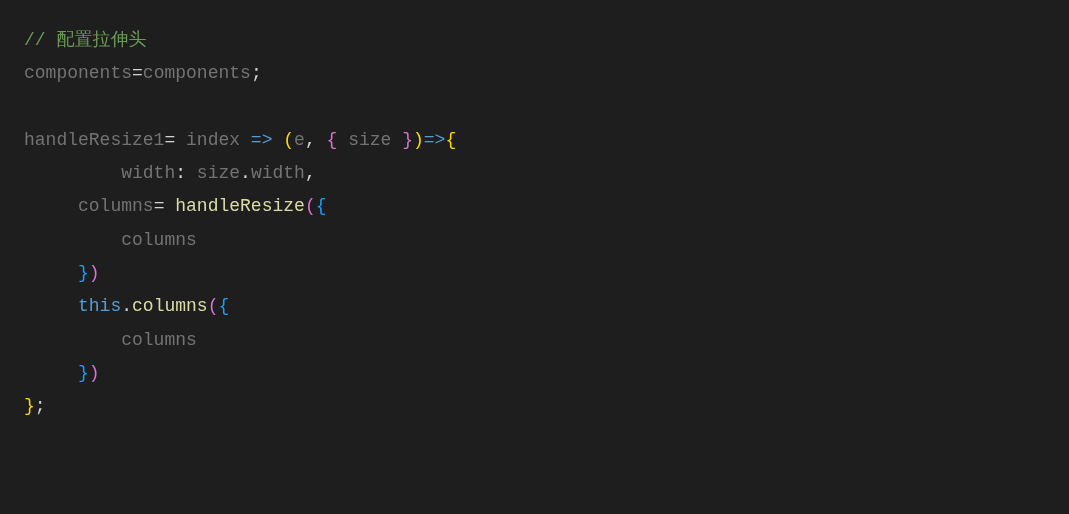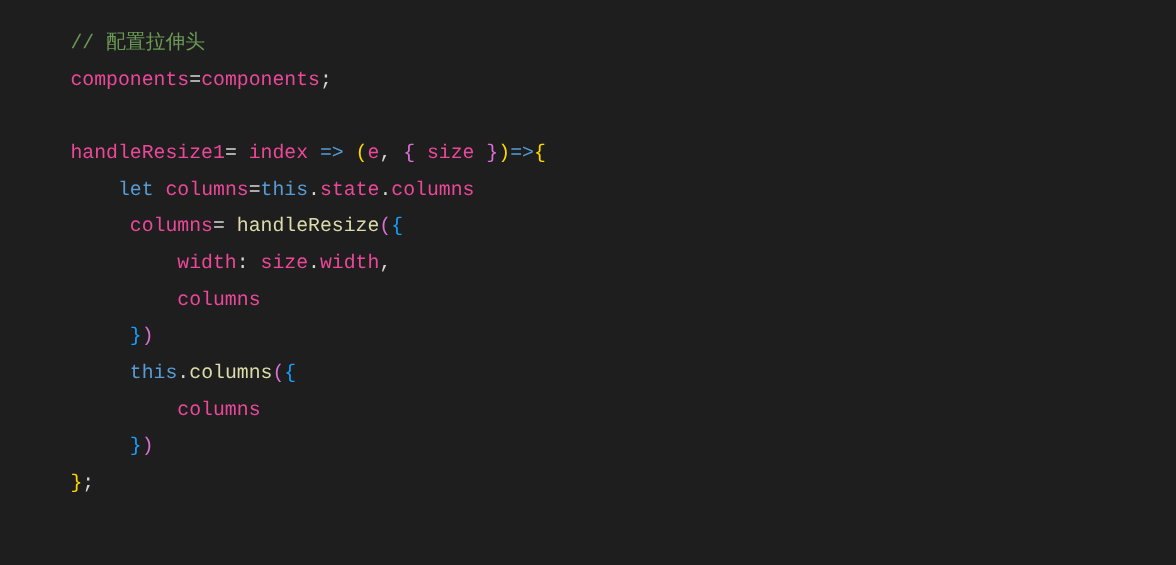--- a/index.html
+++ b/index.html
@@ -9,50 +9,49 @@
     }
     body {
       background: #1e1e1e;
       font-family: 'Consolas', 'Courier New', monospace;
       font-size: 18px;
       line-height: 1.85;
       padding: 24px 0;
       color: #d4d4d4;
     }
     .code-container {
-      padding-left: 64px;
+      padding-left: 24px;
       position: relative;
     }
     .line {
       white-space: pre;
       position: relative;
     }
     .comment { color: #6a9955; }
-    .variable { color: #ec4899; }
+    .variable { color: #737373; }
     .operator { color: #d4d4d4; }
     .punctuation { color: #d4d4d4; }
     .keyword-let { color: #569cd6; }
     .keyword-this { color: #569cd6; }
     .function-name { color: #dcdcaa; }
     .arrow { color: #569cd6; }
     .brace-yellow { color: #ffd700; }
     .brace-purple { color: #da70d6; }
     .brace-blue { color: #179fff; }
     .semi { color: #d4d4d4; }
   </style>
 </head>
 <body>
 
 <div class="code-container">
   <div class="line"><span class="comment">// 配置拉伸头</span></div>
   <div class="line"><span class="variable">components</span><span class="operator">=</span><span class="variable">components</span><span class="semi">;</span></div>
   <div class="line">&nbsp;</div>
   <div class="line"><span class="variable">handleResize1</span><span class="operator">= </span><span class="variable">index</span><span class="arrow"> =&gt; </span><span class="brace-yellow">(</span><span class="variable">e</span><span class="punctuation">, </span><span class="brace-purple">{ </span><span class="variable">size</span><span class="brace-purple"> }</span><span class="brace-yellow">)</span><span class="arrow">=&gt;</span><span class="brace-yellow">{</span></div>
-  <div class="line">    <span class="keyword-let">let</span><span> </span><span class="variable">columns</span><span class="operator">=</span><span class="keyword-this">this</span><span class="punctuation">.</span><span class="variable">state</span><span class="punctuation">.</span><span class="variable">columns</span></div>
+  <div class="line">         <span class="variable">width</span><span class="punctuation">: </span><span class="variable">size</span><span class="punctuation">.</span><span class="variable">width</span><span class="punctuation">,</span></div>
   <div class="line">     <span class="variable">columns</span><span class="operator">= </span><span class="function-name">handleResize</span><span class="brace-purple">(</span><span class="brace-blue">{</span></div>
-  <div class="line">         <span class="variable">width</span><span class="punctuation">: </span><span class="variable">size</span><span class="punctuation">.</span><span class="variable">width</span><span class="punctuation">,</span></div>
   <div class="line">         <span class="variable">columns</span></div>
   <div class="line">     <span class="brace-blue">}</span><span class="brace-purple">)</span></div>
   <div class="line">     <span class="keyword-this">this</span><span class="punctuation">.</span><span class="function-name">columns</span><span class="brace-purple">(</span><span class="brace-blue">{</span></div>
   <div class="line">         <span class="variable">columns</span></div>
   <div class="line">     <span class="brace-blue">}</span><span class="brace-purple">)</span></div>
   <div class="line"><span class="brace-yellow">}</span><span class="semi">;</span></div>
 </div>
 
 </body></html>

